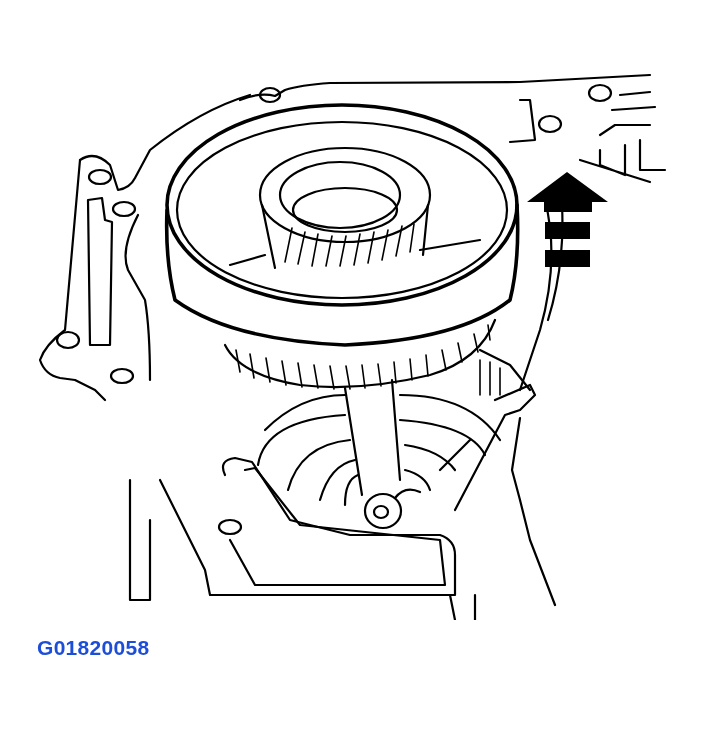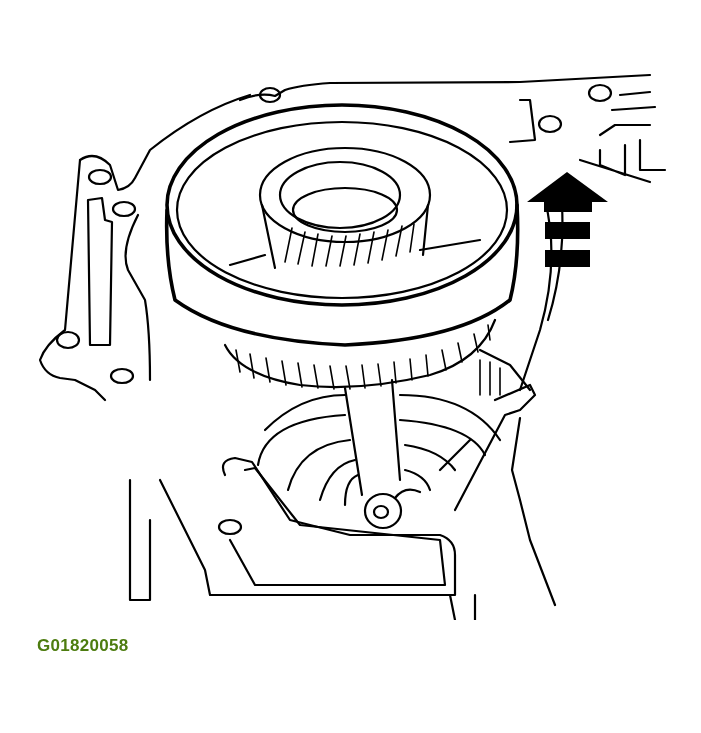--- a/index.html
+++ b/index.html
@@ -3,21 +3,21 @@
   <meta charset="utf-8">
   <style>
     html, body { margin: 0; padding: 0; background: #ffffff; }
     body { width: 701px; height: 733px; position: relative; overflow: hidden; font-family: "Liberation Sans", sans-serif; }
     #figure { position: absolute; left: 0; top: 0; width: 701px; height: 620px; }
     #figure svg { width: 701px; height: 620px; display: block; }
     .ln { fill: none; stroke: #000; stroke-width: 2.2; stroke-linecap: round; stroke-linejoin: round; }
     .thk { fill: none; stroke: #000; stroke-width: 3.6; stroke-linecap: round; stroke-linejoin: round; }
     .thin { fill: none; stroke: #000; stroke-width: 1.6; stroke-linecap: round; }
     .wf { fill: #fff; }
-    #figure-code { position: absolute; left: 37px; top: 636px; font-size: 17px; font-weight: bold; color: #4d7c0f; letter-spacing: 0.3px; }
+    #figure-code { position: absolute; left: 37px; top: 636px; font-size: 21px; font-weight: bold; color: #1d4ed8; letter-spacing: 0.3px; }
   </style>
 </head>
 <body>
 
 <div id="figure">
   <svg viewBox="0 0 701 620" xmlns="http://www.w3.org/2000/svg">
 
     <g>
       <path class="ln" d="M80,160 Q95,150 110,165 L118,190 Q130,188 135,178 L150,150 Q200,110 250,95"></path>
       <path class="ln" d="M80,160 L65,330 Q45,345 40,360 Q45,375 60,378 L75,380 L95,390 L105,400"></path>

